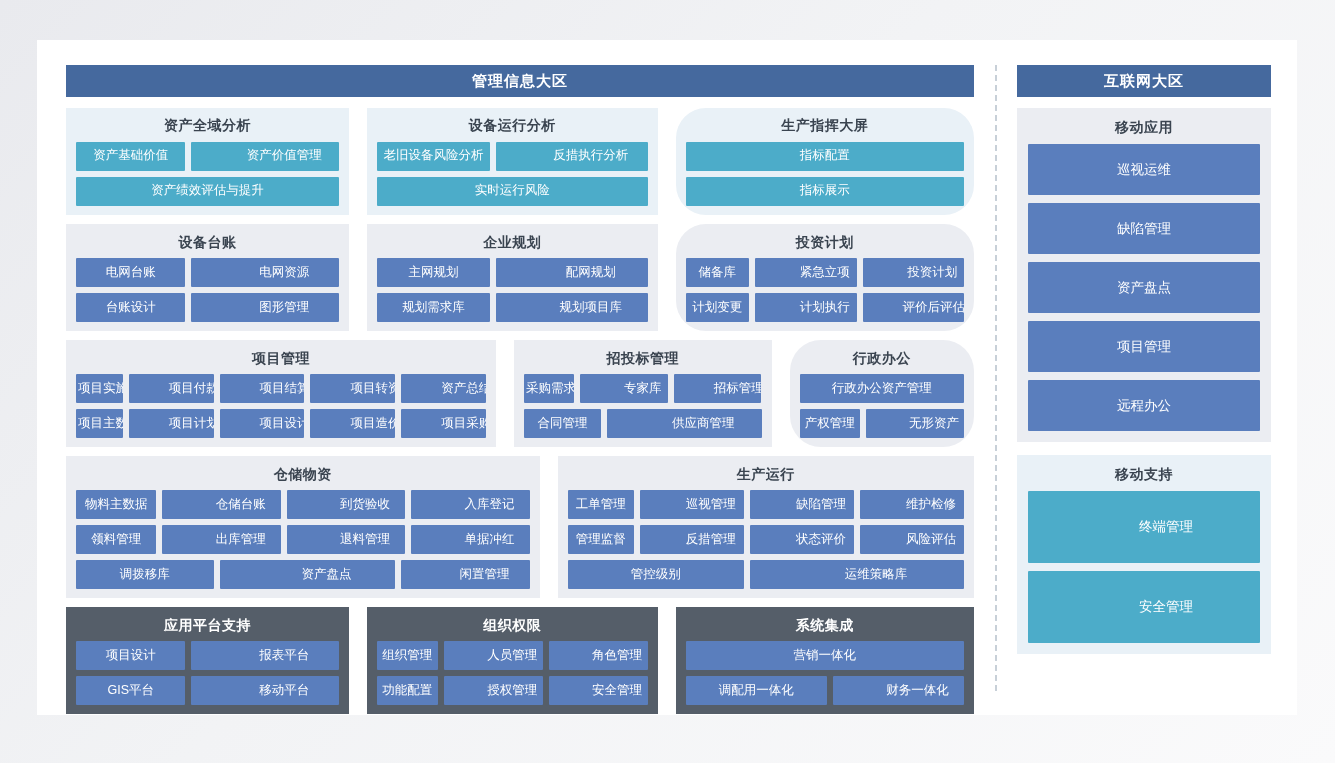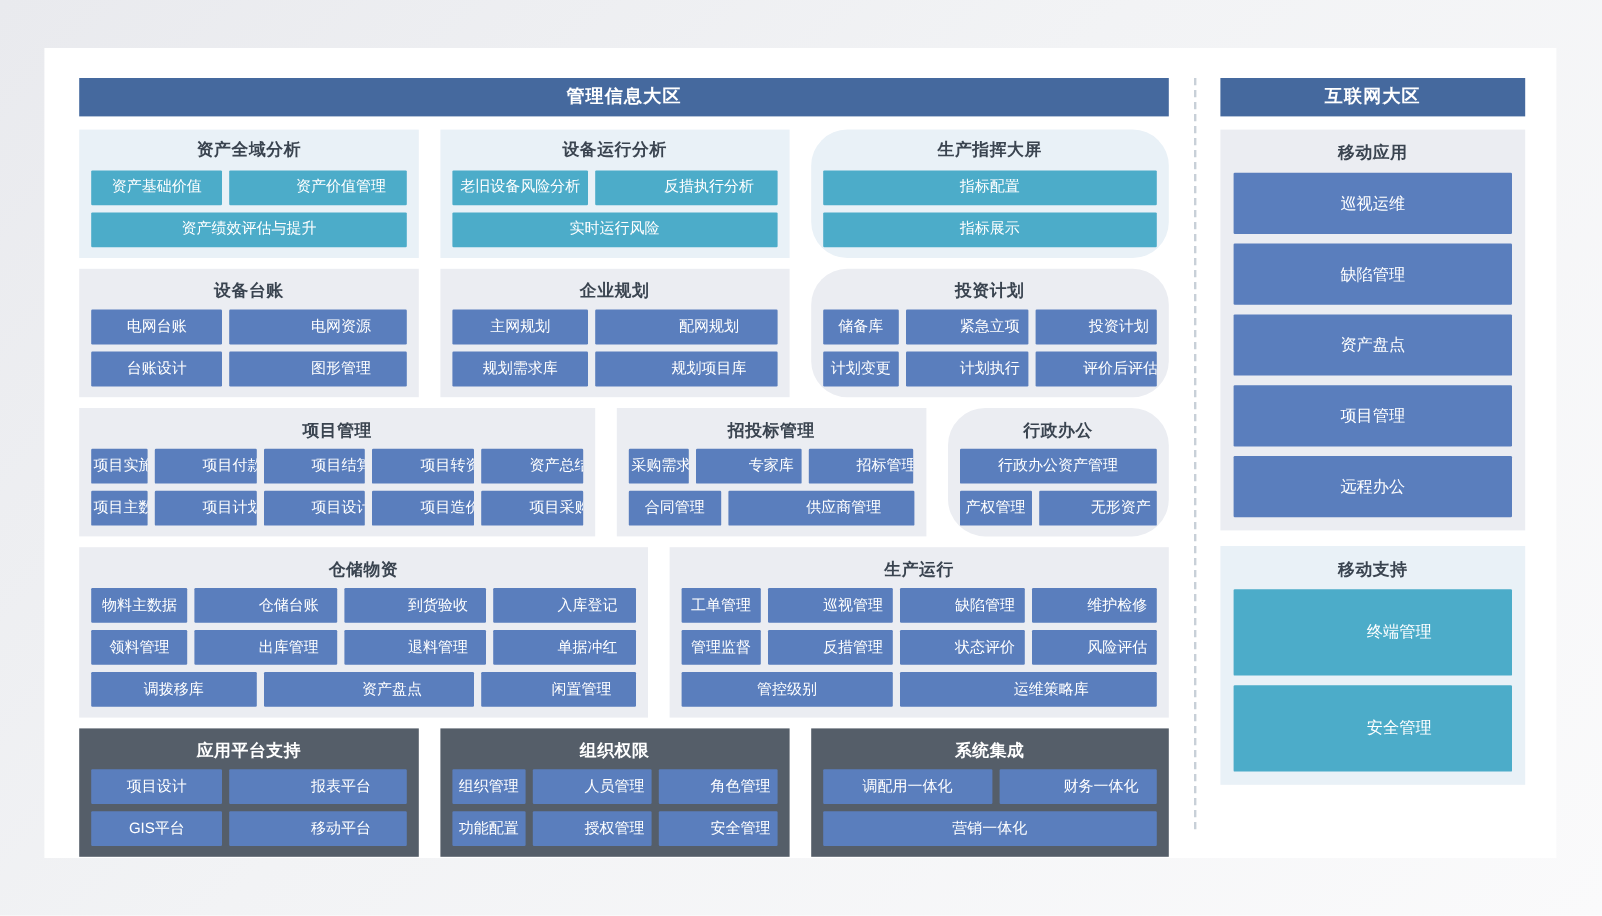--- a/index.html
+++ b/index.html
@@ -342,25 +342,25 @@
             </div>
             <div class="btn-row">
               <div class="btn blue">功能配置</div>
               <div class="btn blue">授权管理</div>
               <div class="btn blue">安全管理</div>
             </div>
           </div>
           <div class="card tint-dark w-k">
             <div class="card-title">系统集成</div>
             <div class="btn-row">
+              <div class="btn blue">营销一体化</div>
+            </div>
+            <div class="btn-row">
               <div class="btn blue grow-15">调配用一体化</div>
               <div class="btn blue">财务一体化</div>
-            </div>
-            <div class="btn-row">
-              <div class="btn blue">营销一体化</div>
             </div>
           </div>
         </div>
       </div>
   </div>
 
   <div class="zone-divider"></div>
 
   <div class="zone-right">
     <div class="zone-header right-header">互联网大区</div>

